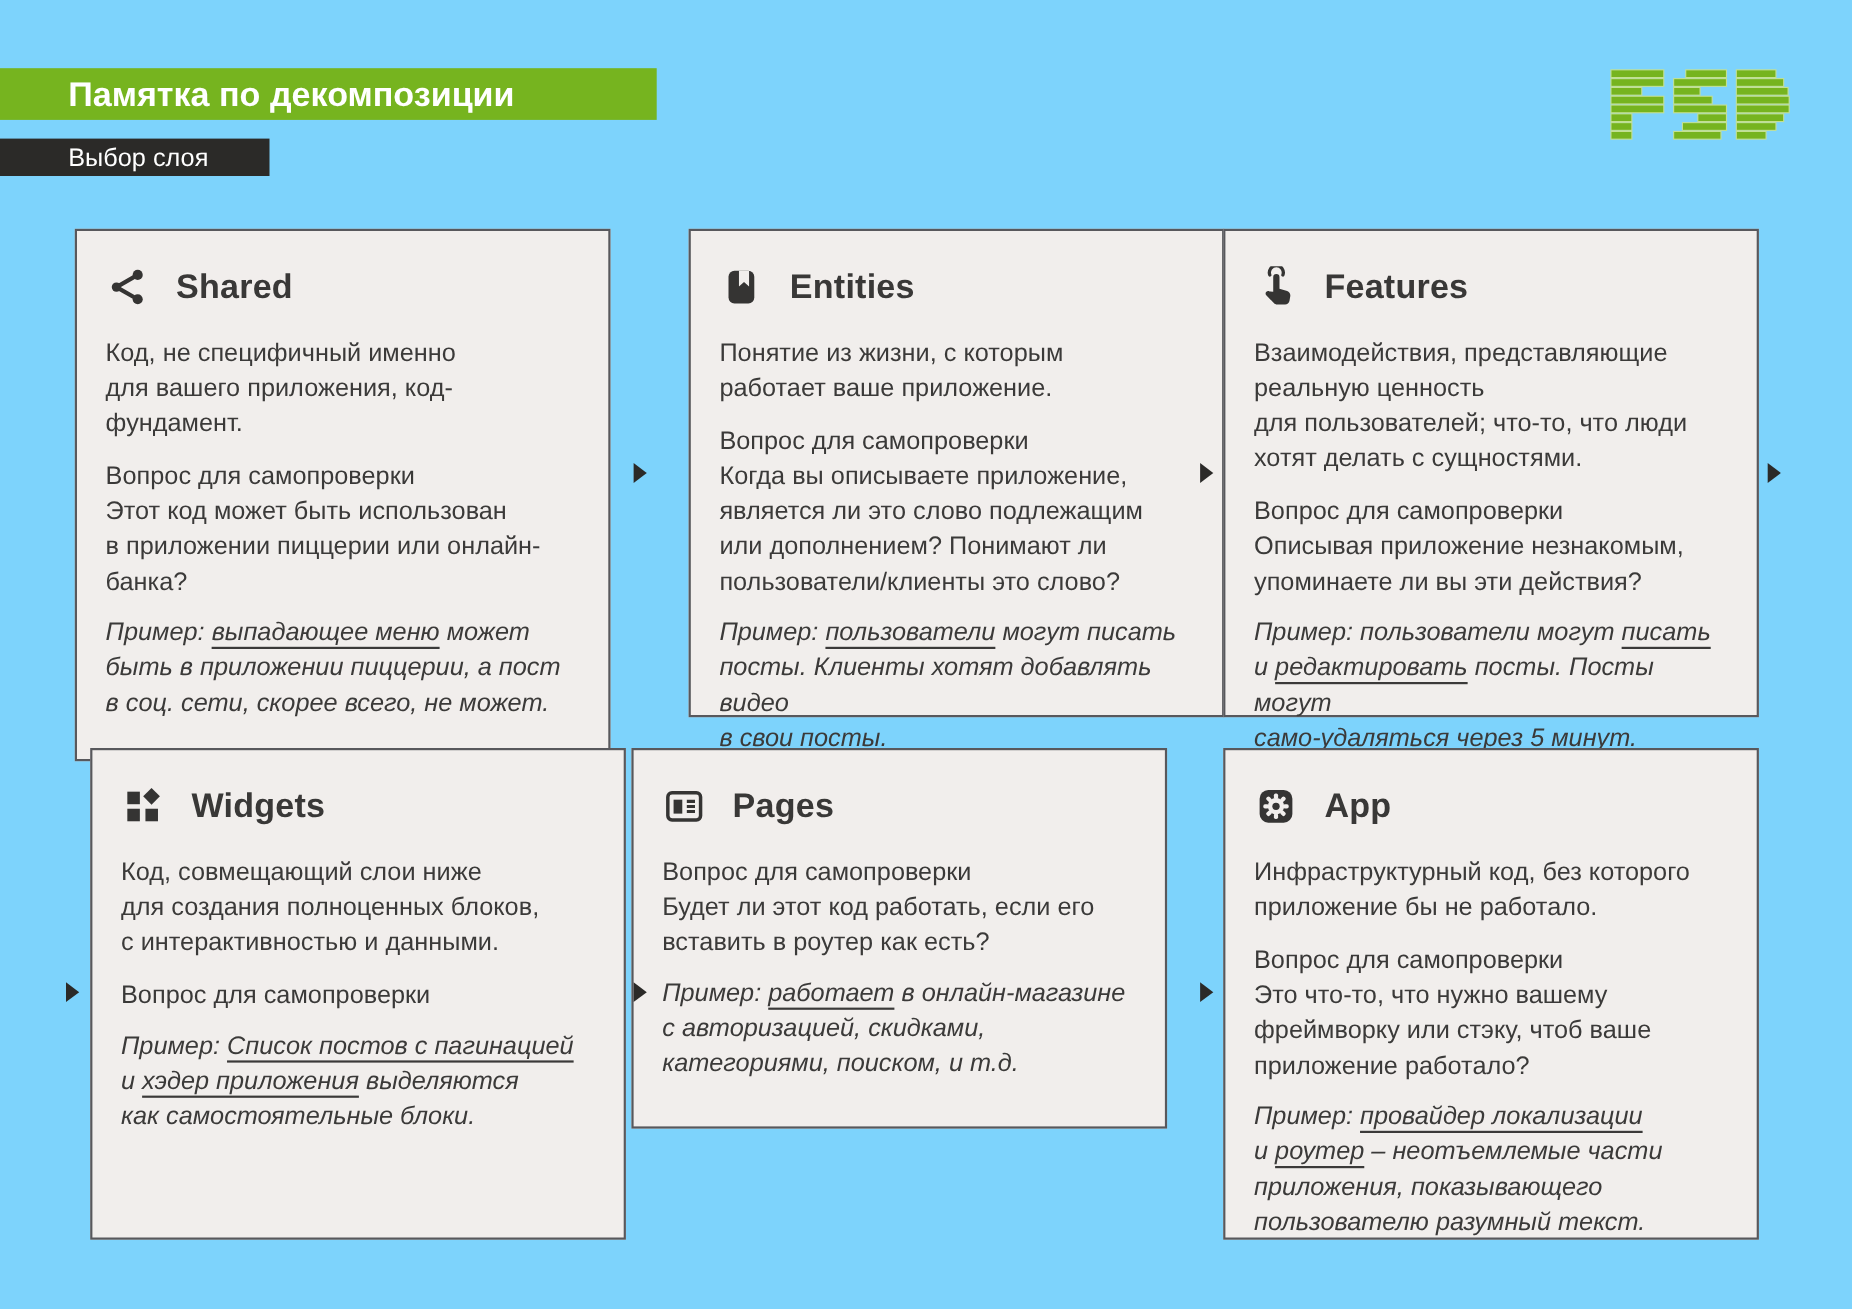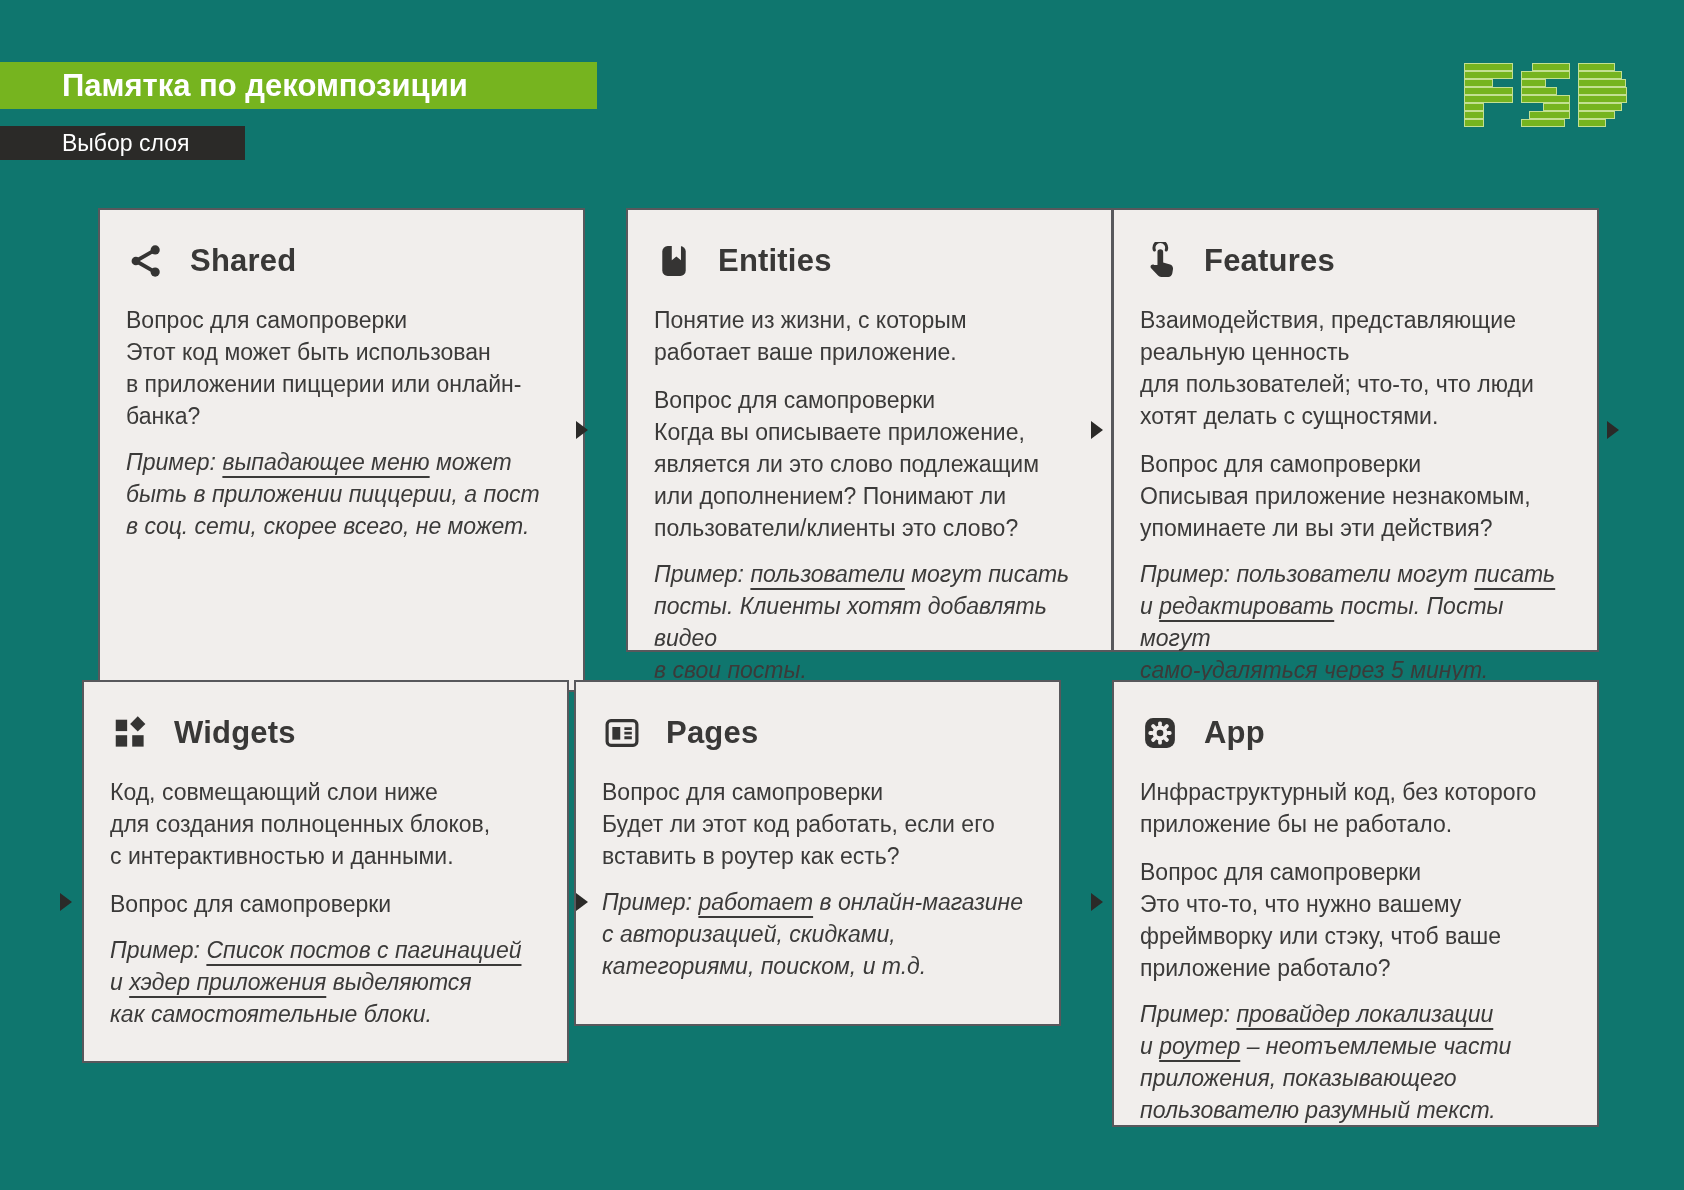--- a/index.html
+++ b/index.html
@@ -1,17 +1,17 @@
 <!DOCTYPE html>
 <html><head>
 <meta charset="utf-8">
 <style>
   html,body{margin:0;padding:0;background:#f5f4f6;}
   body{font-family:"Liberation Sans", sans-serif;color:#3b3a39;}
-  .page{position:relative;width:1684px;height:1190px;background:#0f766e;overflow:hidden;}
+  .page{position:relative;width:1684px;height:1190px;background:#7dd3fc;overflow:hidden;}
 
   
   .title-banner{position:absolute;left:0;top:62px;width:597px;height:47px;background:#76b41f;
     color:#fff;display:flex;align-items:center;padding-left:62px;box-sizing:border-box;
     font-size:31px;font-weight:700;}
   .subtitle-banner{position:absolute;left:0;top:126px;width:245px;height:34px;background:#2b2a28;
     color:#fff;display:flex;align-items:center;padding-left:62px;box-sizing:border-box;
     font-size:23px;font-weight:400;}
 
   
@@ -76,34 +76,37 @@
         <i style="width:90%"></i>
         <i style="width:98%"></i>
         <i style="width:100%"></i>
         <i style="width:100%"></i>
         <i style="width:90%"></i>
         <i style="width:74%"></i>
         <i style="width:56%"></i>
     </div>
   </div>
 
-  <section class="card" style="left:98px;top:208px;height:484px">
+  <section class="card" style="left:68px;top:208px;height:484px">
     <div class="card-header">
       <span class="icon">
         <svg viewBox="0 0 24 24">
             <g fill="#353433">
               <circle cx="17.8" cy="5" r="2.9"></circle>
               <circle cx="17.8" cy="19" r="2.9"></circle>
               <circle cx="5.6" cy="12" r="2.7"></circle>
             </g>
             <path d="M17.8 5 L5.6 12 L17.8 19" stroke="#353433" stroke-width="2.4" fill="none" stroke-linejoin="round"></path>
           </svg>
       </span>
       <h2 class="card-title">Shared</h2>
     </div>
+    <p class="desc">Код, не специфичный именно
+для вашего приложения, код-
+фундамент.</p>
     <h3 class="subhead">Вопрос для самопроверки</h3>
     <p class="question">Этот код может быть использован
 в приложении пиццерии или онлайн-
 банка?</p>
     <p class="example"><span>Пример: </span><span class="u">выпадающее меню</span><span> может
 быть в приложении пиццерии, а пост
 в соц. сети, скорее всего, не может.</span></p>
   </section>
 
   <section class="card" style="left:626px;top:208px;height:444px">
@@ -143,21 +146,21 @@
 для пользователей; что-то, что люди
 хотят делать с сущностями.</p>
     <h3 class="subhead">Вопрос для самопроверки</h3>
     <p class="question">Описывая приложение незнакомым,
 упоминаете ли вы эти действия?</p>
     <p class="example"><span>Пример: пользователи могут </span><span class="u">писать</span><span>
 и </span><span class="u">редактировать</span><span> посты. Посты могут
 </span><span class="u">само-удаляться</span><span> через 5 минут.</span></p>
   </section>
 
-  <section class="card" style="left:82px;top:680px;height:383px">
+  <section class="card" style="left:82px;top:680px;height:447px">
     <div class="card-header">
       <span class="icon">
         <svg viewBox="0 0 24 24" fill="#353433">
           <rect x="3" y="3.6" width="7.2" height="7.2"></rect>
           <rect x="13.5" y="2.9" width="6.8" height="6.8" transform="rotate(45 16.9 6.3)"></rect>
           <rect x="3" y="13.4" width="7.2" height="7.2"></rect>
           <rect x="13.4" y="13.4" width="7.2" height="7.2"></rect>
         </svg>
       </span>
       <h2 class="card-title">Widgets</h2>

